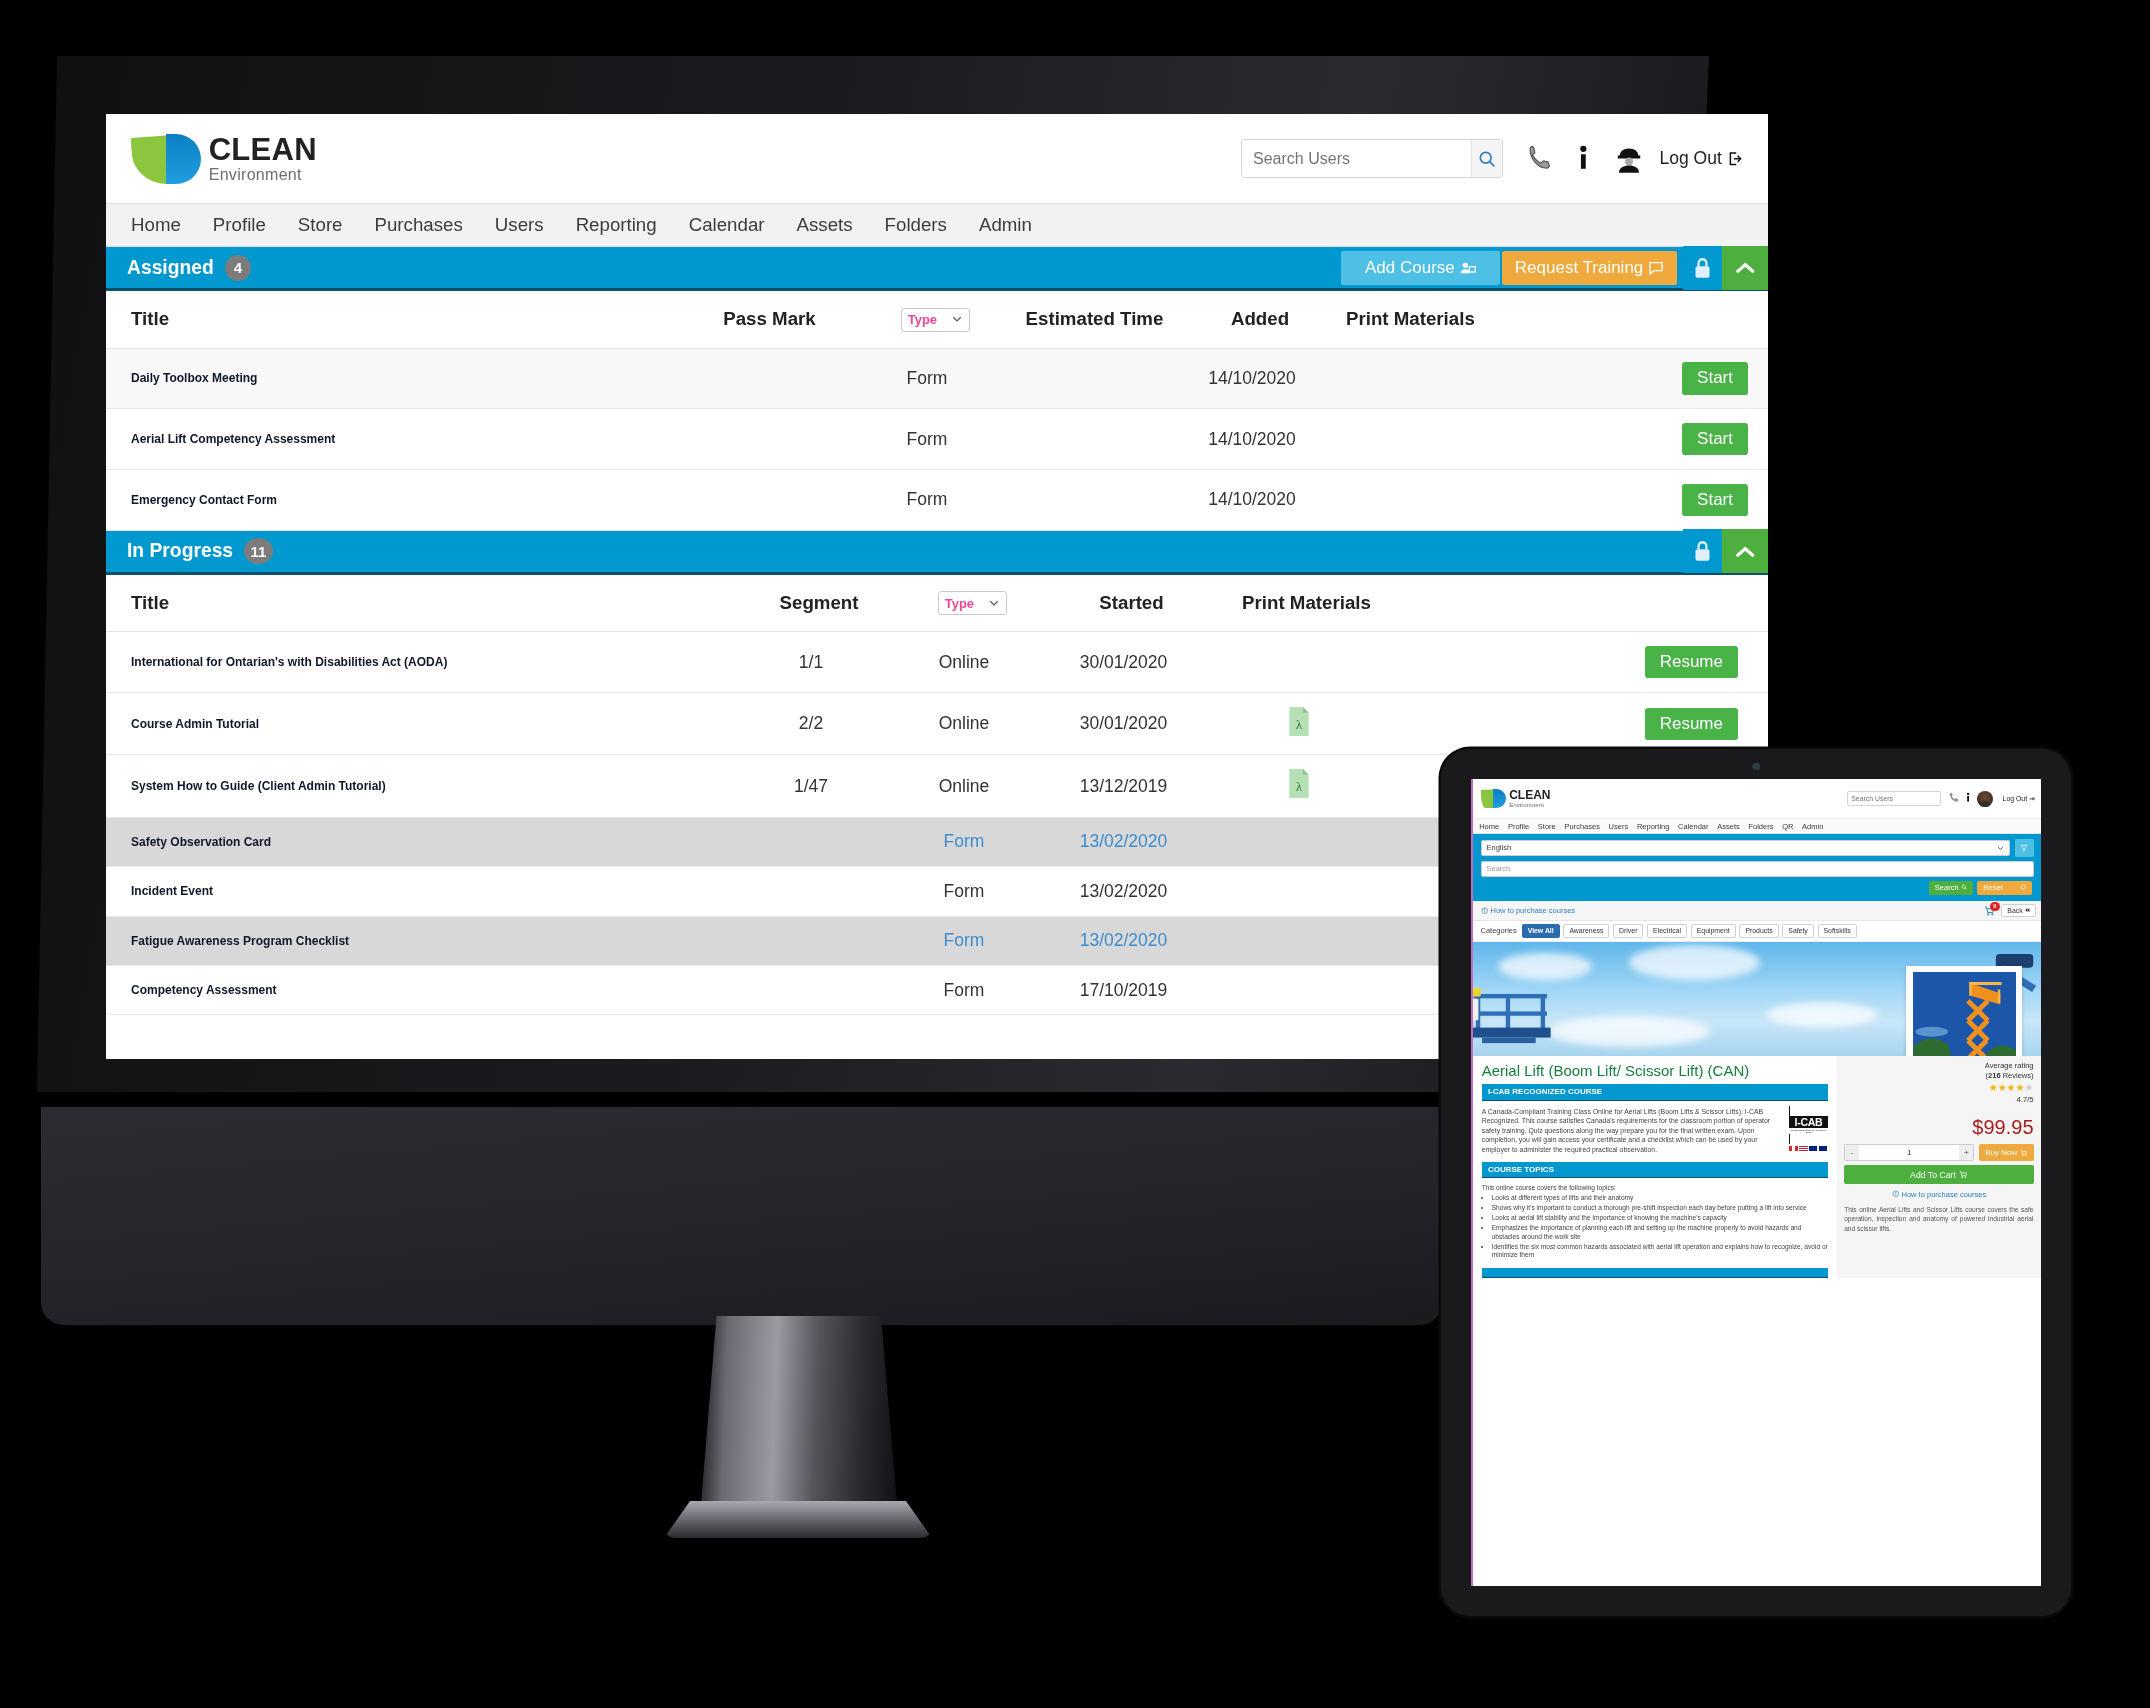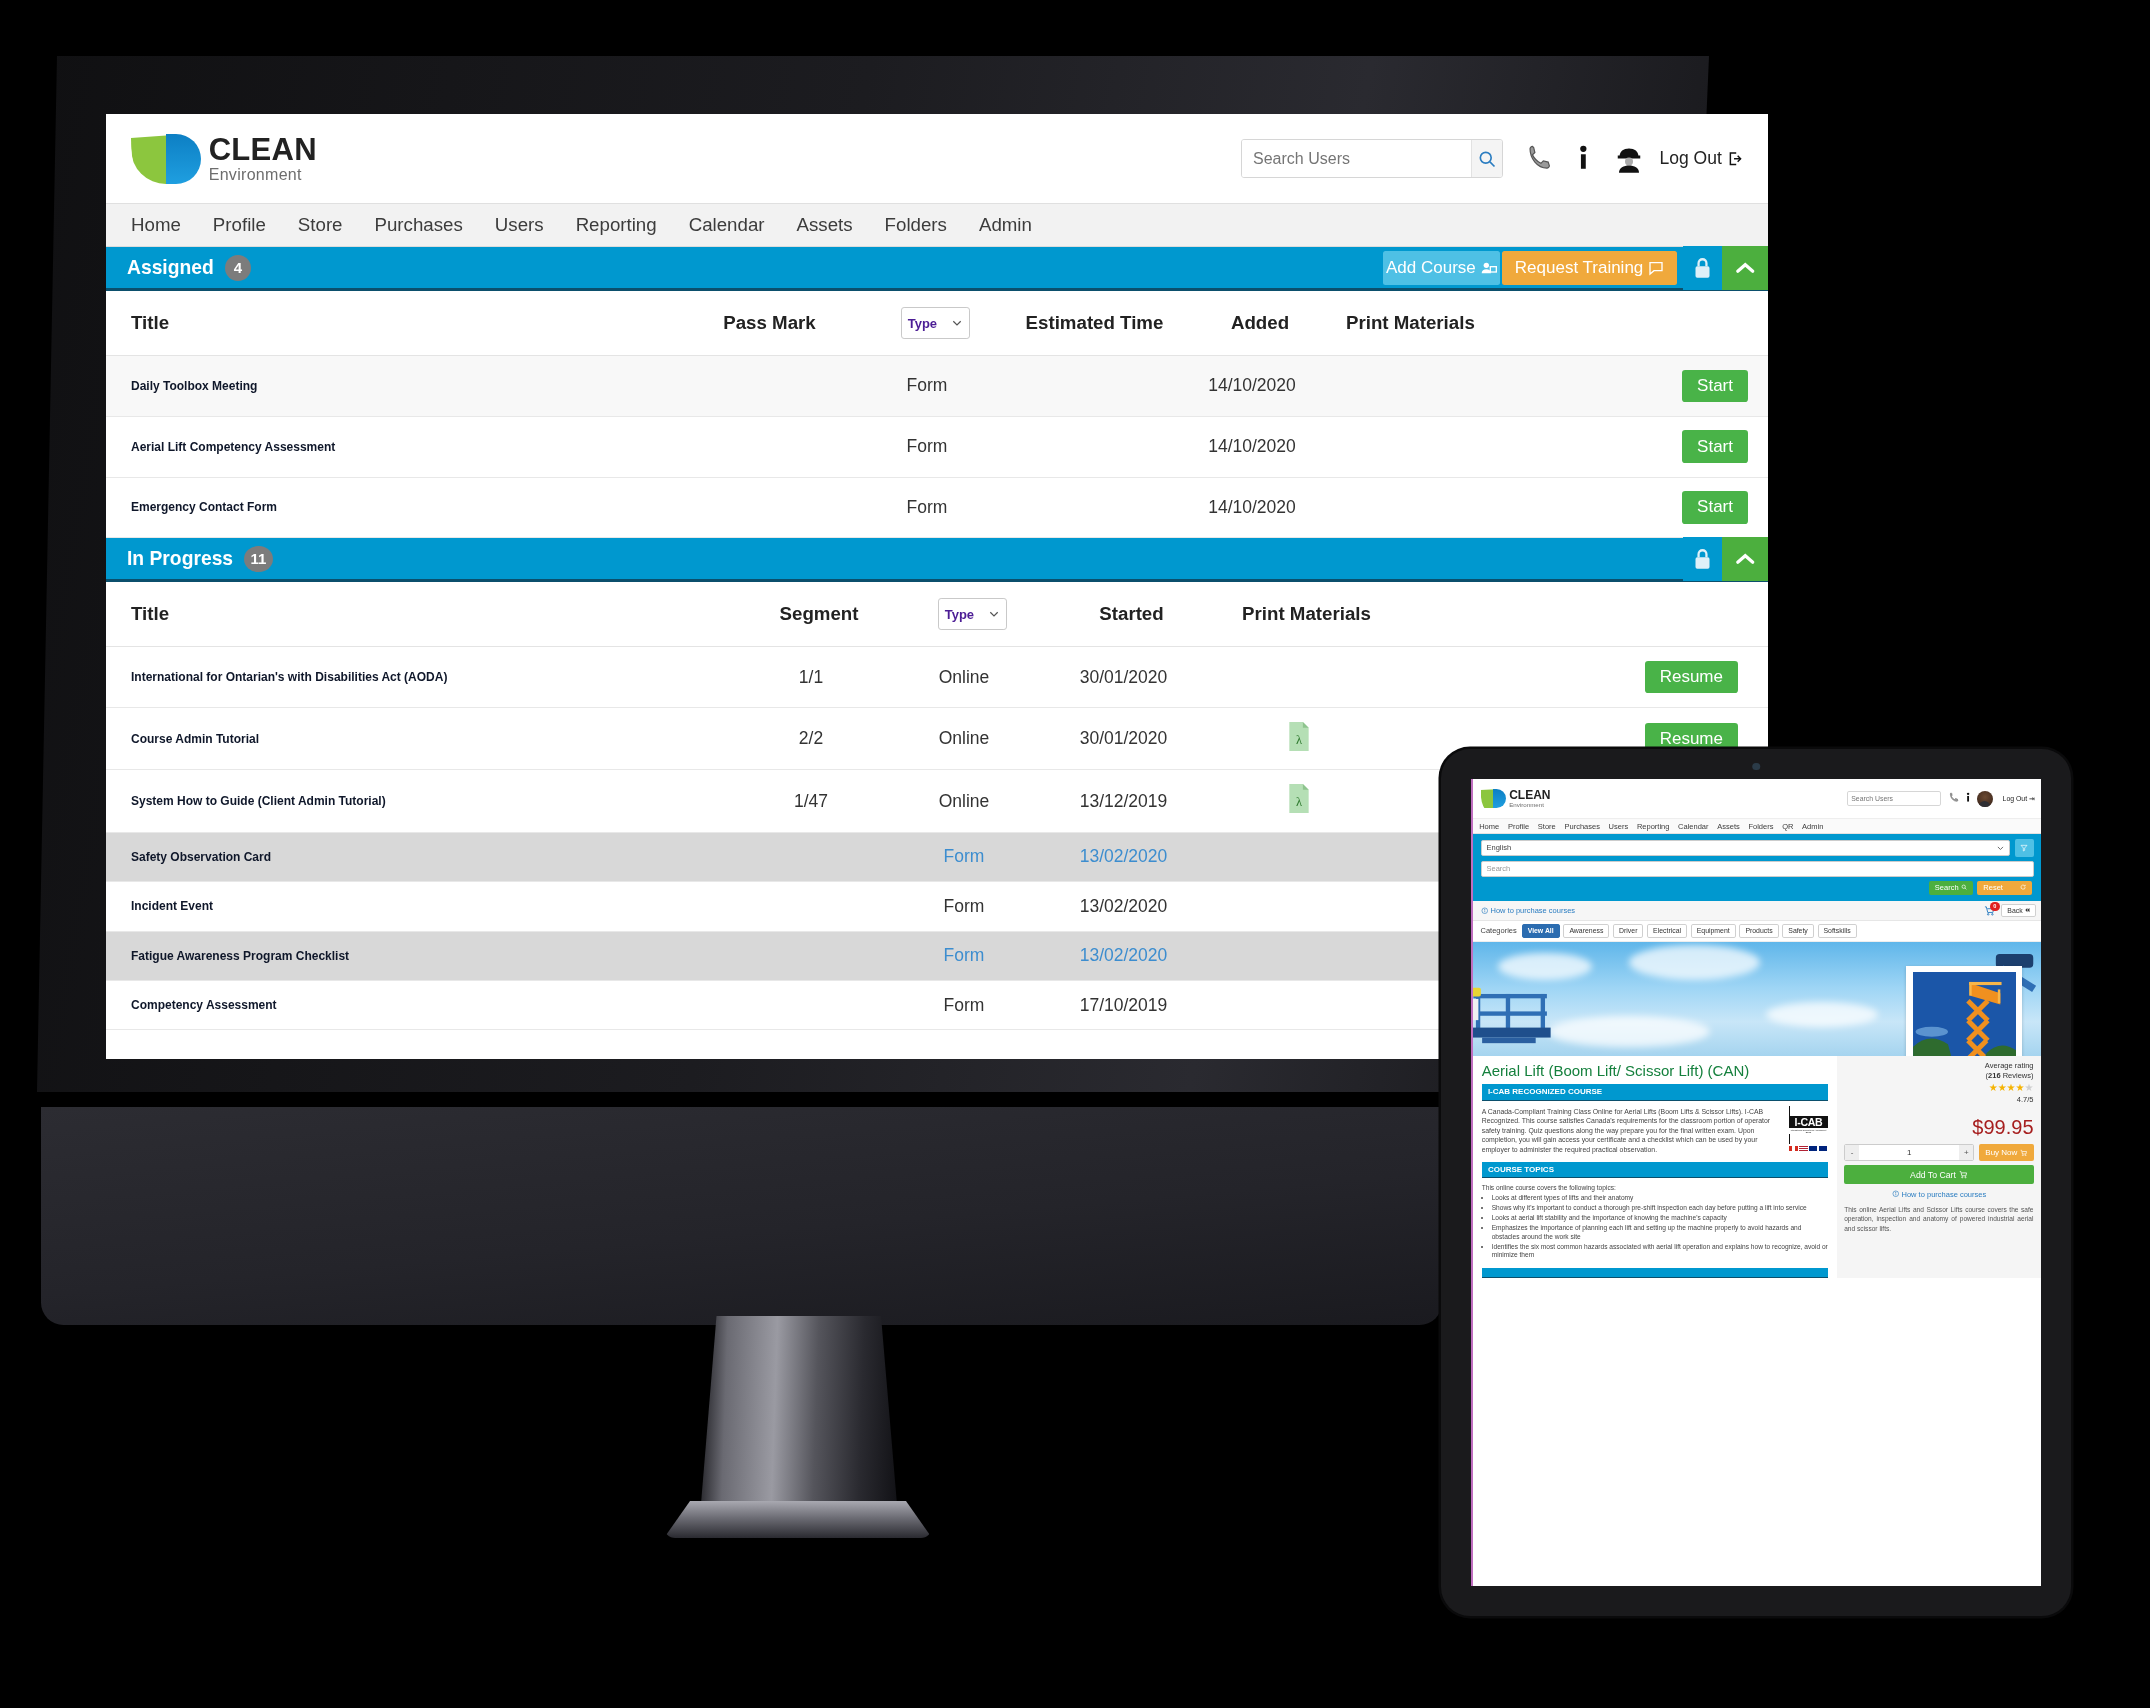--- a/index.html
+++ b/index.html
@@ -70,21 +70,21 @@
   .nav a { font-size: 18.7px; color: #3c3c3c; text-decoration: none; margin-right: 32px; }
 
   
   .band { height: 44px; background: #0098cf; display: flex; align-items: center;
     padding-left: 21px; border-bottom: 3.7px solid #0b4f6c; position: relative; }
   .band-title { color: #fff; font-size: 19.3px; font-weight: bold; }
   .band-count { margin-left: 11.2px; background: #7c7c7c; color: #fff; font-size: 15px;
     font-weight: bold; border-radius: 50%; min-width: 26px; height: 26px; display: inline-flex;
     align-items: center; justify-content: center; padding: 0 6.2px; }
   .band-actions { margin-left: auto; display: flex; align-items: stretch; height: 44px; }
-  .btn-add { background: #4ec0e5; color: #fff; font-size: 17px; border: 0; padding: 0 3px;
+  .btn-add { background: #4ec0e5; color: #fff; font-size: 17px; border: 0; padding: 0 24px;
     display: flex; align-items: center; gap: 5px; border-radius: 2.5px; margin: 5px 2.5px 5px 0;
     cursor: pointer; font-family: "Liberation Sans", sans-serif; }
   .btn-req { background: #f0a93c; color: #fff; font-size: 17px; border: 0; padding: 0 12.5px;
     display: flex; align-items: center; gap: 5px; border-radius: 2.5px; margin: 5px 6.2px 5px 0;
     cursor: pointer; font-family: "Liberation Sans", sans-serif; }
   .btn-lock { width: 39px; display: flex; align-items: center; justify-content: center;
     background: #0098cf; cursor: pointer; }
   .btn-collapse { width: 46px; background: #4caf3e; display: flex; align-items: center;
     justify-content: center; cursor: pointer; }
 
@@ -93,22 +93,22 @@
   thead th { font-size: 18.7px; font-weight: bold; color: #222; text-align: left;
     padding: 16px 0 16px 16px; border-bottom: 1.9px solid #e4e4e4; vertical-align: middle; }
   tbody td { font-size: 17.5px; color: #333; padding: 13.7px 0; vertical-align: middle; }
   tbody tr.alt { background: #f8f8f8; }
   tbody tr.grey { background: #d8d8d8; }
   tbody tr { border-bottom: 0.6px solid #e8e8e8; }
   .t-title { color: #0f172a; font-weight: bold; font-size: 12px; padding-left: 25px; cursor: pointer; }
   .t-link { color: #3c8dcf; }
   .center { text-align: center; }
   .typesel { display: inline-flex; align-items: center; justify-content: space-between;
-    width: 69px; height: 32px; border: 1.2px solid #c9c9c9; border-radius: 3.1px;
-    background: #fff; font-size: 13px; color: #4c1d95; padding: 0 6.2px; cursor: pointer; }
+    width: 69px; height: 24px; border: 1.2px solid #c9c9c9; border-radius: 3.1px;
+    background: #fff; font-size: 13px; color: #ec4899; padding: 0 6.2px; cursor: pointer; }
   .btn-start, .btn-resume { background: #49b348; color: #fff; border: 0; border-radius: 3.1px;
     font-size: 17px; padding: 6.2px 15px; cursor: pointer; font-family: "Liberation Sans", sans-serif; }
   .pdf-ico { width: 24px; height: 29px; display: inline-block; }
 
   
   .tablet {
     position: absolute; left: 1441px; top: 749px; width: 630px; height: 867px;
     background: #1a1a1c; border-radius: 29px;
     box-shadow: 0 0 0 2.5px #0a0a0b;
   }

